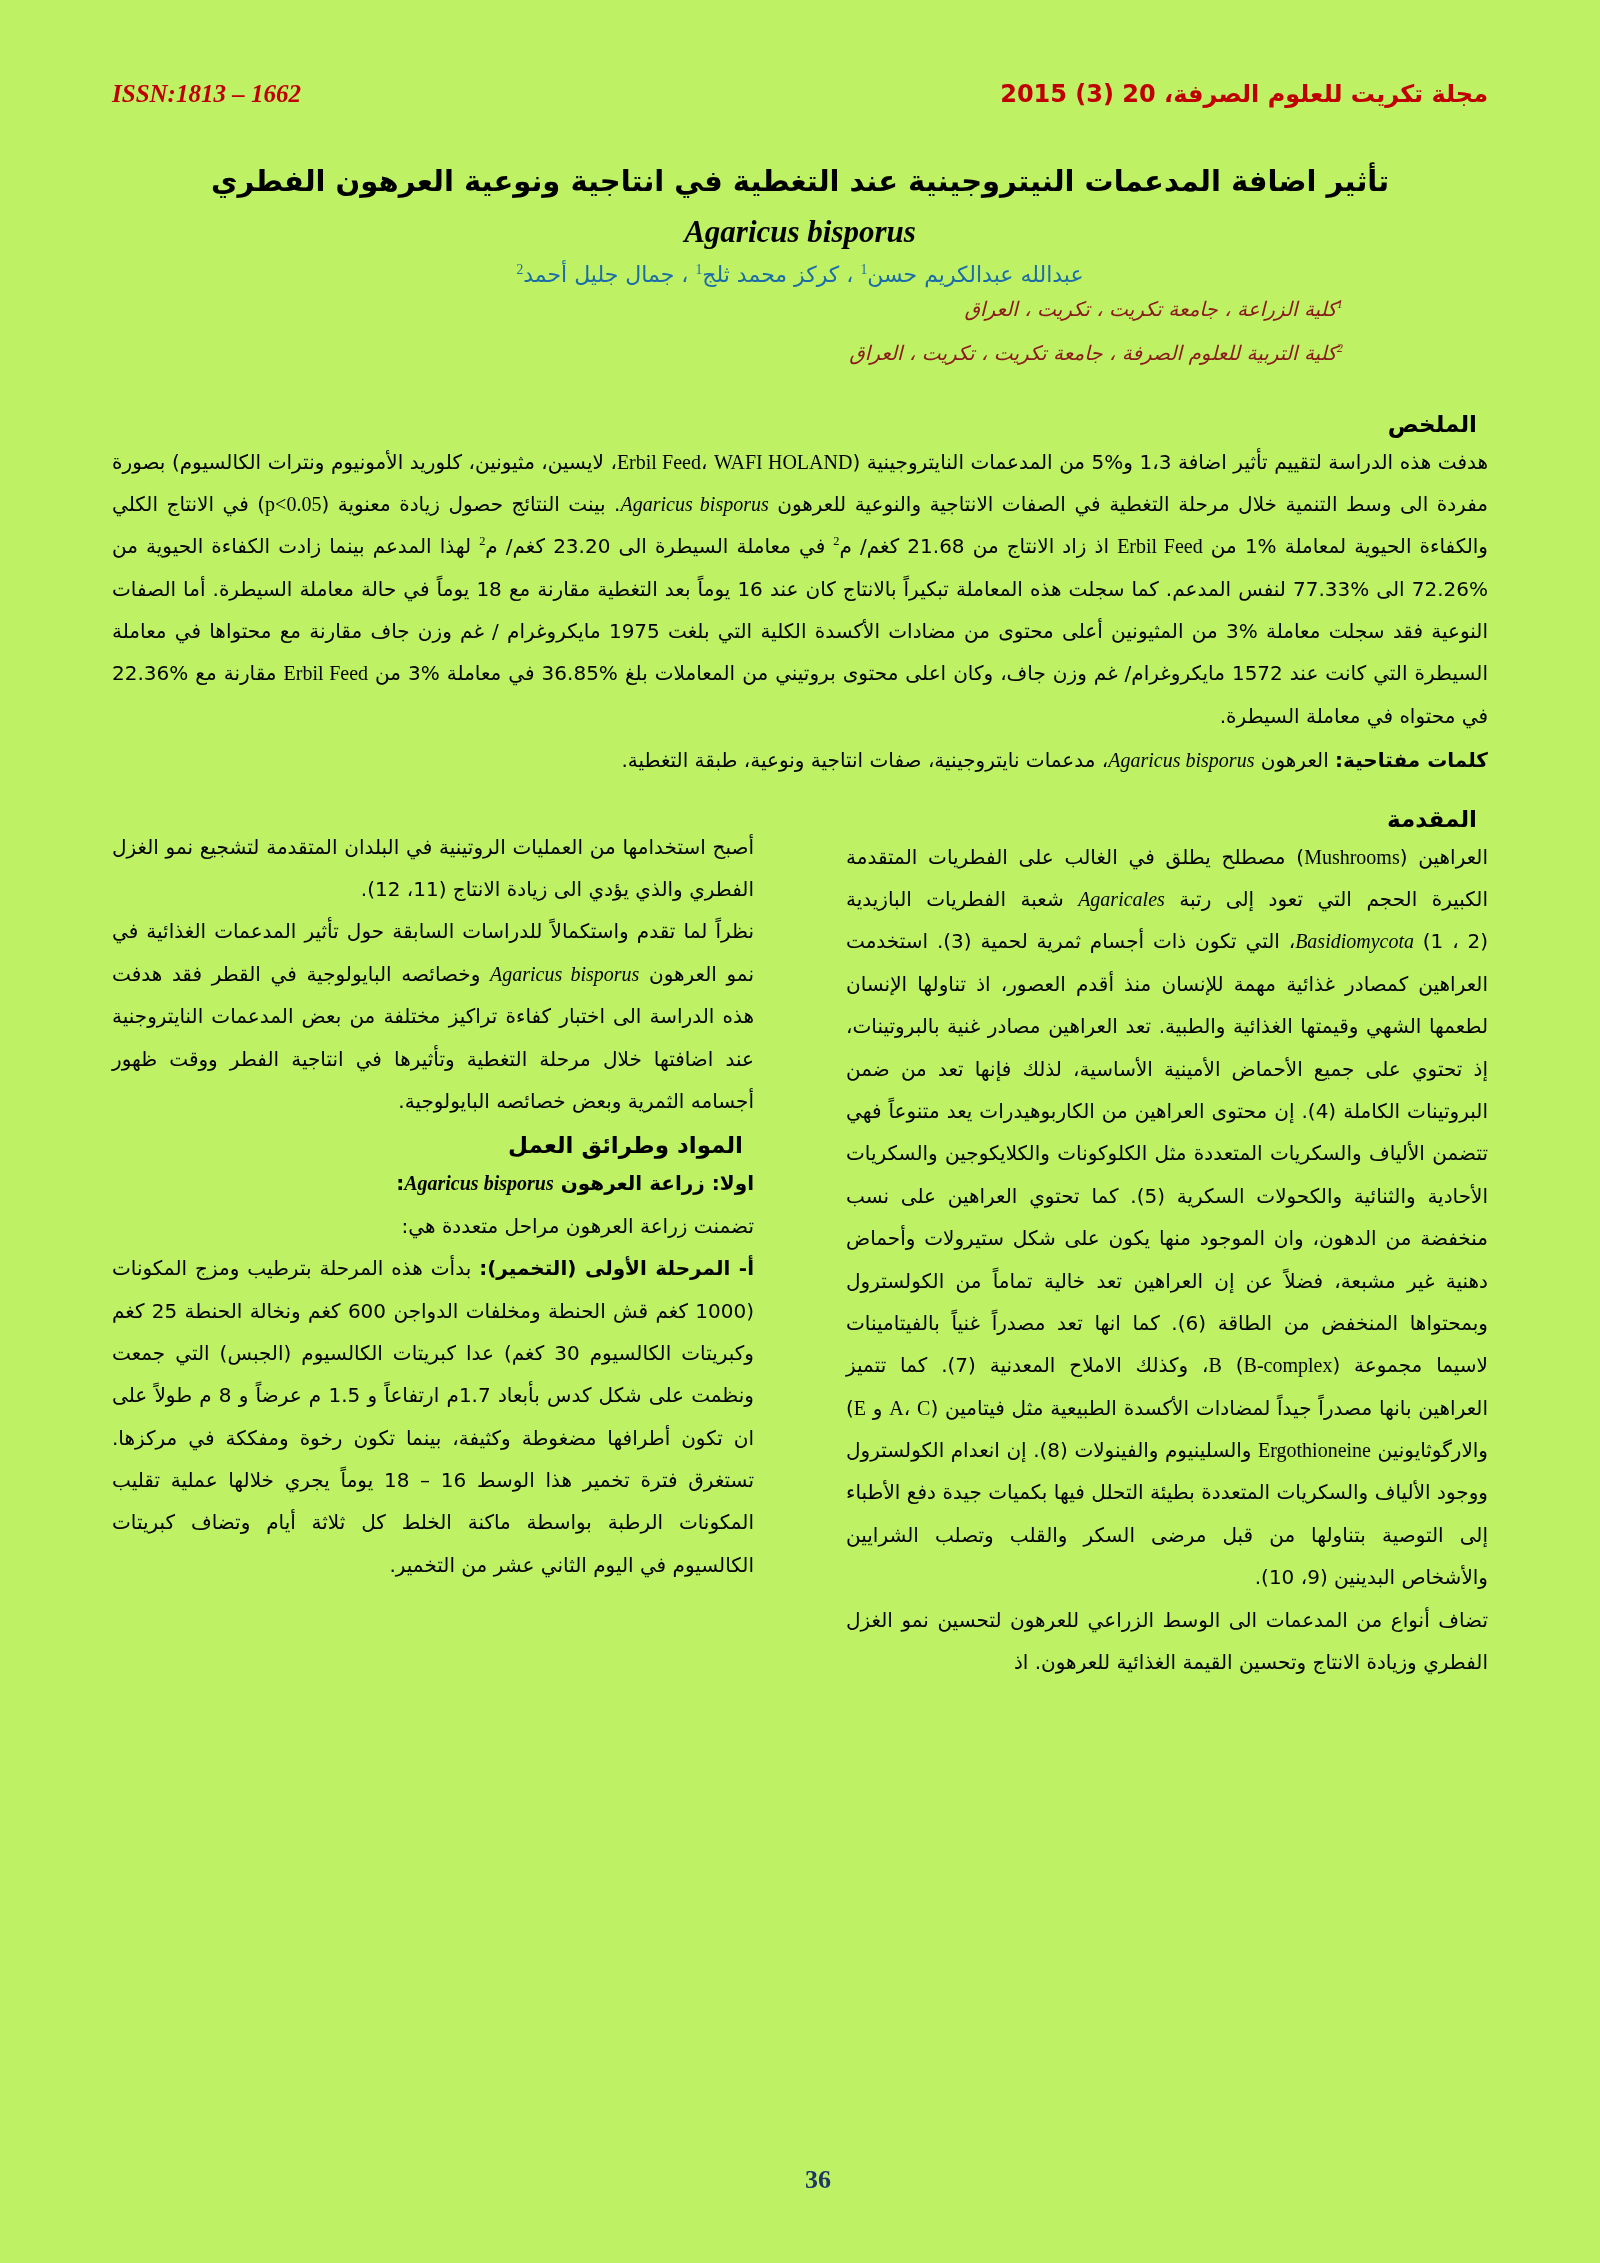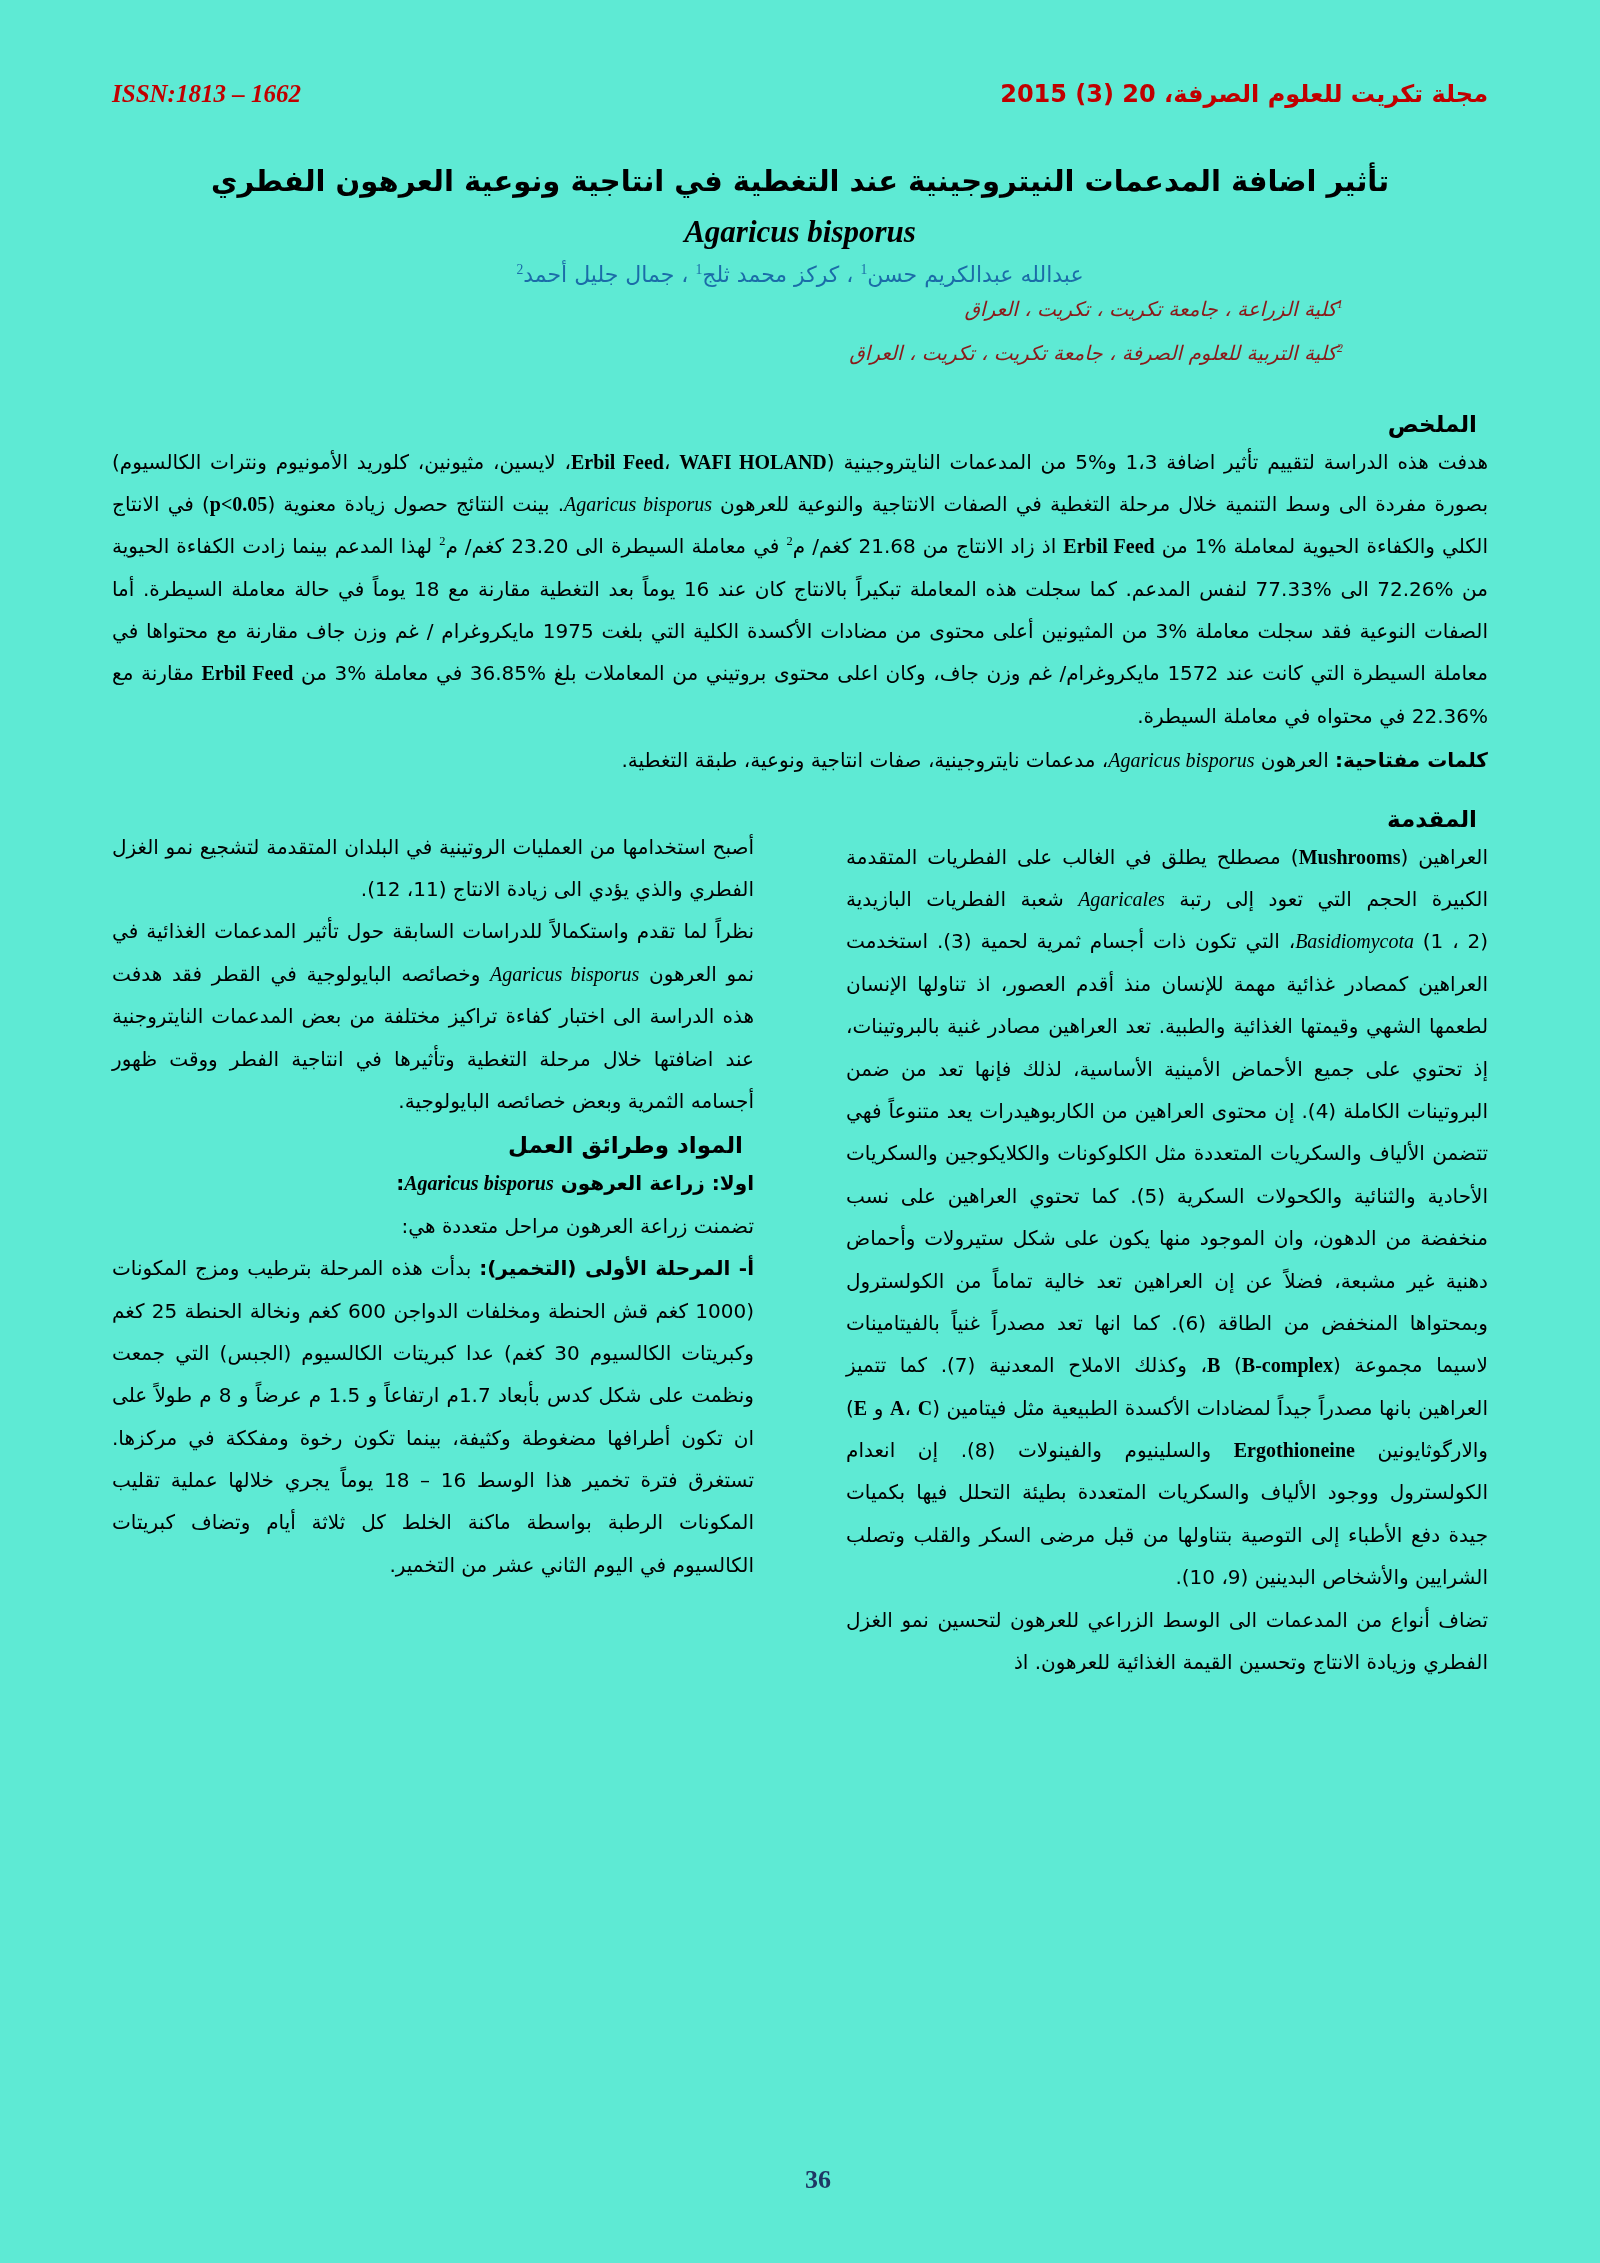--- a/index.html
+++ b/index.html
@@ -5,21 +5,21 @@
   html, body { margin: 0; padding: 0; background: #ffffff; }
   body { font-family: "DejaVu Sans", sans-serif; color: #000; }
 
   .page {
     position: relative;
     width: 1600px;
     min-height: 2263px;
     margin: 0 auto;
     box-sizing: border-box;
     padding: 80px 112px 140px 112px;
-    background: #5eead4;
+    background: #bef264;
   }
 
   
   .pg-header {
     display: flex;
     justify-content: space-between;
     align-items: baseline;
   }
   .issn {
     font-family: "Liberation Serif", serif;
@@ -95,21 +95,21 @@
   .columns {
     display: flex;
     gap: 92px;
     margin-top: 14px;
     align-items: flex-start;
   }
   .col { flex: 1 1 0; min-width: 0; }
   .col-left { padding-top: 30px; }
 
   
-  .seg-lat   { font-family: "Liberation Serif", serif; font-weight: bold; }
+  .seg-lat   { font-family: "Liberation Serif", serif; }
   .seg-lat-i { font-family: "Liberation Serif", serif; font-style: italic; }
   .seg-lat-bi{ font-family: "Liberation Serif", serif; font-style: italic; font-weight: bold; }
   .seg-b     { font-weight: bold; }
   .seg-sup   {
     vertical-align: super;
     font-size: 0.62em;
     line-height: 0;
     font-family: "Liberation Serif", serif;
   }
 

